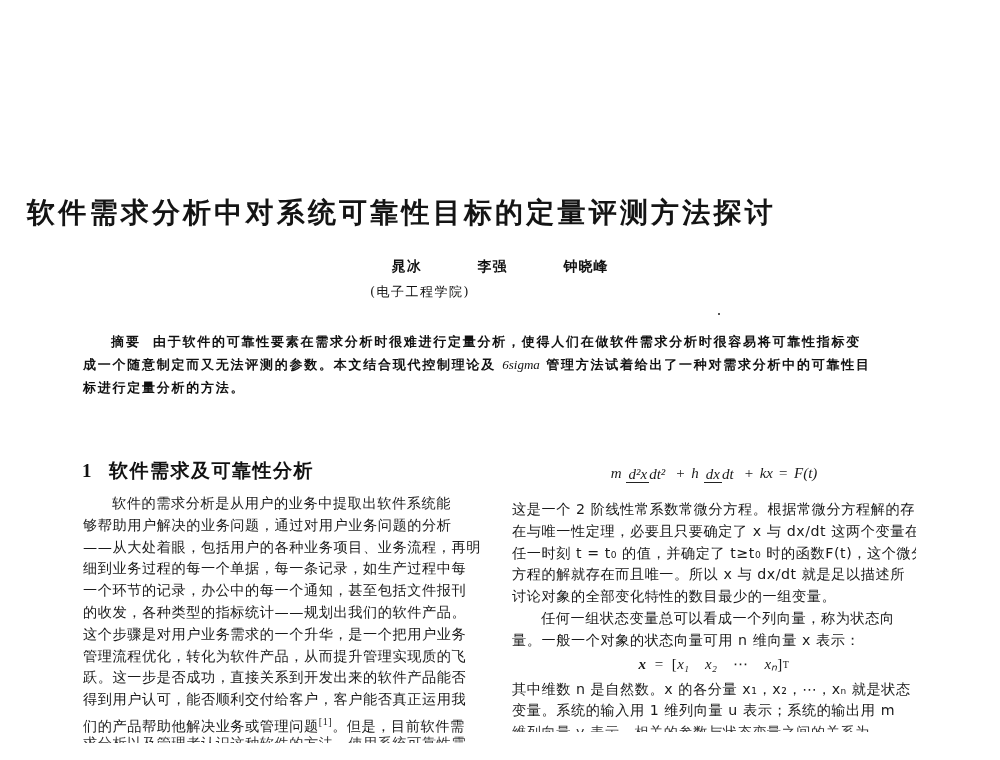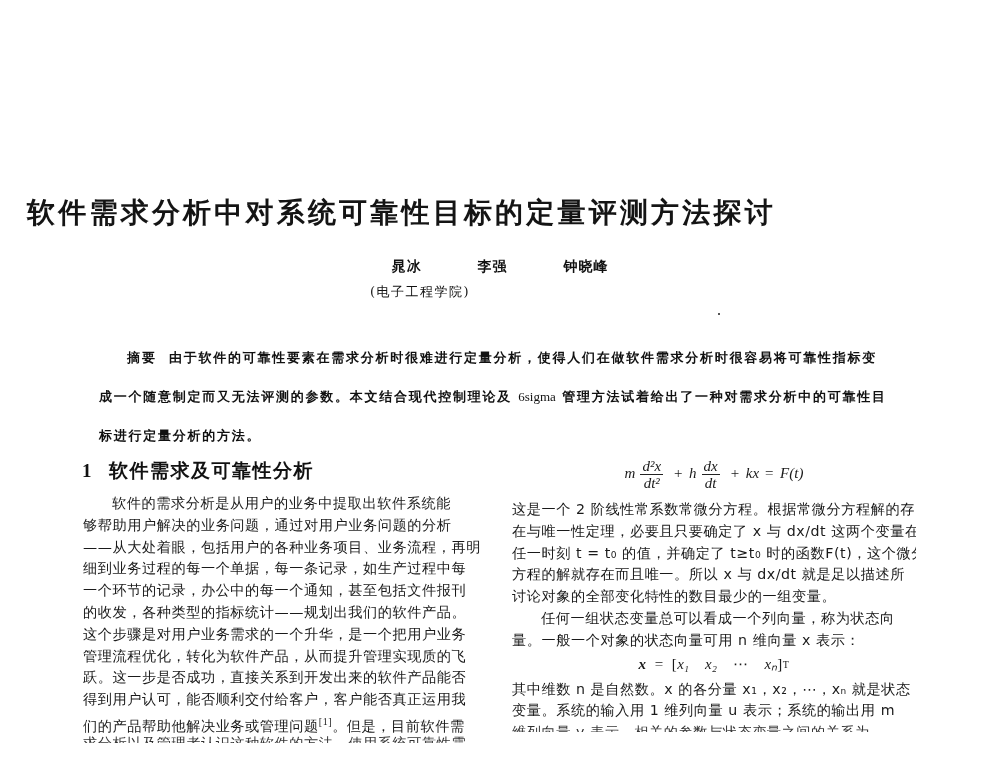--- a/index.html
+++ b/index.html
@@ -21,43 +21,43 @@
   .affil {
     left: 0; width: 840px; top: 283px; text-align: center;
     font-size: 13px; letter-spacing: 1.5px;
   }
   .speck { left: 718px; top: 313px; width: 2px; height: 2px; background: #555; }
   .abstract {
     left: 83px; width: 830px; top: 330px;
     font-size: 13px; line-height: 23px; font-weight: bold; letter-spacing: 1.75px;
     text-align: justify;
   }
-  .abstract p { margin: 16px; }
+  .abstract p { margin: 0; }
   .abstract .indent { text-indent: 28px; }
   .abstract .label { font-weight: 900; letter-spacing: 2px; margin-right: 12px; font-family: "DejaVu Sans", "Liberation Sans", sans-serif; }
   .kw-item { margin-right: 14px; }
-  .latin { font-family: "Liberation Serif", serif; font-weight: normal; letter-spacing: 0; }
+  .latin { font-family: "Liberation Serif", serif; font-weight: normal; letter-spacing: 0; font-style: italic; }
   .section-heading {
     left: 82px; top: 458px;
     font-family: "DejaVu Sans", "Liberation Sans", sans-serif;
     font-size: 19px; font-weight: bold; letter-spacing: 1.5px;
   }
   .section-heading .num { margin-right: 16px; font-family: "Liberation Serif", serif; }
   .col {
     width: 404px; font-family: "DejaVu Sans", "Liberation Sans", sans-serif;
     font-size: 14.2px; line-height: 21.8px; letter-spacing: 0.55px; color: #1a1a1a;
   }
   .col .line { white-space: nowrap; overflow: hidden; height: 21.8px; }
   .col.left { left: 83px; top: 493px; }
   .col.right { left: 512px; top: 449px; }
   .indent28 { padding-left: 29px; }
   .math { font-family: "Liberation Serif", serif; font-style: italic; letter-spacing: 0; }
   .up { font-family: "Liberation Serif", serif; font-style: normal; }
   .eq-block { height: 50px; display: flex; align-items: center; justify-content: center; font-family: "Liberation Serif", serif; font-size: 15px; }
-  .frac { display: inline-flex; flex-direction: column; align-items: center; vertical-align: middle; margin: 8px 5px; line-height: 16px; }
+  .frac { display: inline-flex; flex-direction: row; align-items: center; vertical-align: middle; margin: 8px 5px; line-height: 16px; }
   .frac .n { border-bottom: 1px solid #222; padding: 0 2px; }
   .eq-block .op { margin: 0 6px; font-style: normal; }
   .vec-block { height: 27px; display: flex; align-items: center; justify-content: center; font-family: "Liberation Serif", serif; font-size: 15px; }
   .vec-block .b { font-weight: bold; font-style: italic; }
   .vec-block .gap { display: inline-block; width: 16px; }
   sub, sup { font-size: 10px; font-style: normal; }
   .cut { height: 10px !important; overflow: hidden; opacity: 0.9; }
 </style>
 </head>
 <body>

